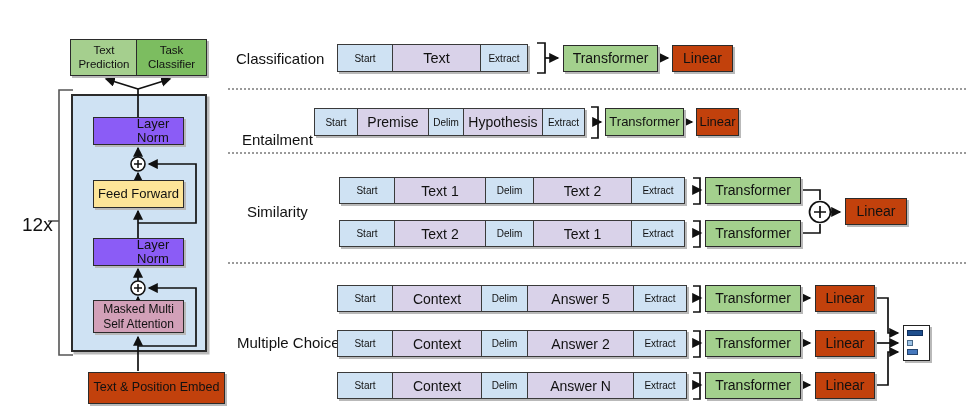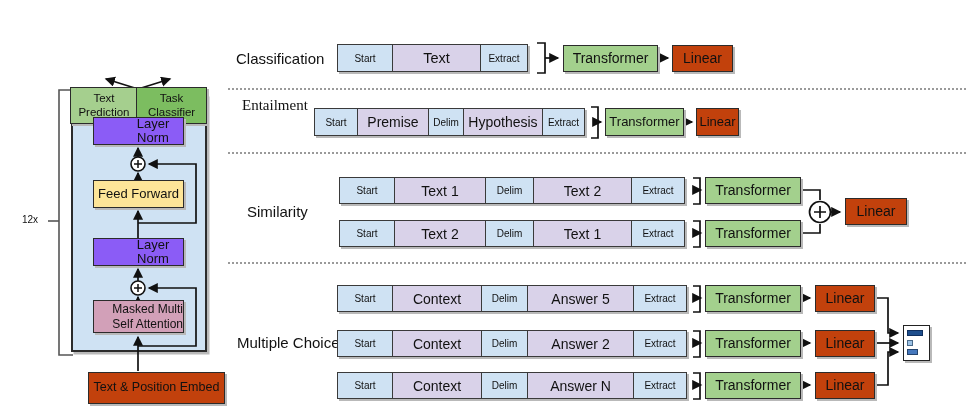--- a/index.html
+++ b/index.html
@@ -11,21 +11,21 @@
   #connectors { position:absolute; left:0; top:0; z-index:2; pointer-events:none; }
   .gbox {
     position:absolute; z-index:3; border:1.8px solid #2b2b2b;
     display:flex; align-items:center; justify-content:center; text-align:center;
     box-shadow:2px 2px 0 #b9b9b9; font-size:14px; line-height:1.1;
   }
   .green  { background:#a3d08d; }
   .orange { background:#c2410c; }
   .purple { background:#8b5cf6;padding-left:29px; }
   .yellow { background:#fde598; }
-  .pink   { background:#d2a0b8;align-items:flex-end; }
+  .pink   { background:#d2a0b8; }
 
   .container-blue {
     position:absolute; z-index:1; background:#cfe2f3; border:2px solid #2b2b2b;
     box-shadow:2.5px 2.5px 0 #b9b9b9;
   }
   .heads { position:absolute; z-index:3; display:flex; box-shadow:2px 2px 0 #b9b9b9; }
   .head-cell {
     border:1.8px solid #2b2b2b; display:flex; align-items:center; justify-content:center;
     text-align:center; font-size:11.5px; line-height:1.15; height:100%;
   }
@@ -36,21 +36,21 @@
     border:1.5px solid #3a3a3a; display:flex; align-items:center; justify-content:center;
     height:100%; text-align:center; white-space:nowrap; overflow:hidden;
   }
   .tok + .tok { margin-left:-1.5px; }
   .tok.sp { background:#cfe2f3; font-size:10px; }
   .tok.ct { background:#d9d2e9; font-size:14px; }
 
   .sec-label { position:absolute; z-index:3; font-size:15px; white-space:nowrap; }
   .dotsep { position:absolute; z-index:1; left:228px; width:738px; height:0; border-top:2px dotted #9a9a9a; }
 
-  .arch-label { position:absolute; z-index:3; font-size:10px; }
+  .arch-label { position:absolute; z-index:3; font-size:19px; }
   .fs13 { font-size:13px; }
 
   .chartbox { position:absolute; z-index:3; background:#fff; border:1.6px solid #222; box-shadow:2px 2px 0 #b9b9b9; }
   .bar { position:absolute; z-index:4; }
 </style>
 </head>
 <body>
 
 <div id="canvas">
 
@@ -130,21 +130,21 @@
       <path d="M698,385 H701" marker-end="url(#ah)"></path>
       <path d="M801,298 H810" marker-end="url(#ah)"></path>
       <path d="M801,343 H810" marker-end="url(#ah)"></path>
       <path d="M801,385 H810" marker-end="url(#ah)"></path>
       <path d="M875,298 H888 V333 H898" marker-end="url(#ah)"></path>
       <path d="M875,343 H898" marker-end="url(#ah)"></path>
       <path d="M875,385 H888 V352 H898" marker-end="url(#ah)"></path>
     </g>
   </svg>
 
-  <div class="heads" style="left:70px; top:39px; width:137px; height:37px;margin-top:48px;">
+  <div class="heads" style="left:70px; top:39px; width:137px; height:37px;">
     <div class="head-cell" style="width:68px; background:#a5cf8e;">Text Prediction</div>
     <div class="head-cell" style="width:71px; background:#7cbd60;">Task Classifier</div>
   </div>
 
   <div class="container-blue" style="left:71px; top:94px; width:136px; height:258px;"></div>
 
   <div class="gbox purple fs13" style="left:93px; top:117px; width:91px; height:28px;">Layer Norm</div>
   <div class="gbox yellow fs13" style="left:93px; top:180px; width:91px; height:28px;">Feed Forward</div>
   <div class="gbox purple fs13" style="left:93px; top:238px; width:91px; height:28px;">Layer Norm</div>
 
@@ -163,21 +163,21 @@
 
   <div class="sec-label" style="left:236px; top:50px;">Classification</div>
   <div class="row-bar" style="left:337px; top:44px; height:28px;">
     <div class="tok sp" style="width:56px;">Start</div>
     <div class="tok ct" style="width:90px; font-size:14.5px;">Text</div>
     <div class="tok sp" style="width:48px;">Extract</div>
   </div>
   <div class="gbox green" style="left:563px; top:45px; width:95px; height:27px;">Transformer</div>
   <div class="gbox orange" style="left:672px; top:45px; width:61px; height:27px;">Linear</div>
 
-  <div class="sec-label" style="left:242px; top:97px;font-family:Liberation Serif, serif;">Entailment</div>
+  <div class="sec-label" style="left:242px; top:131px;">Entailment</div>
   <div class="row-bar" style="left:314px; top:108px; height:28px;">
     <div class="tok sp" style="width:44px;">Start</div>
     <div class="tok ct" style="width:73px;">Premise</div>
     <div class="tok sp" style="width:36px;">Delim</div>
     <div class="tok ct" style="width:81px;">Hypothesis</div>
     <div class="tok sp" style="width:43px;">Extract</div>
   </div>
   <div class="gbox green fs13" style="left:605px; top:108px; width:79px; height:28px;">Transformer</div>
   <div class="gbox orange fs13" style="left:696px; top:108px; width:43px; height:28px;">Linear</div>
 

